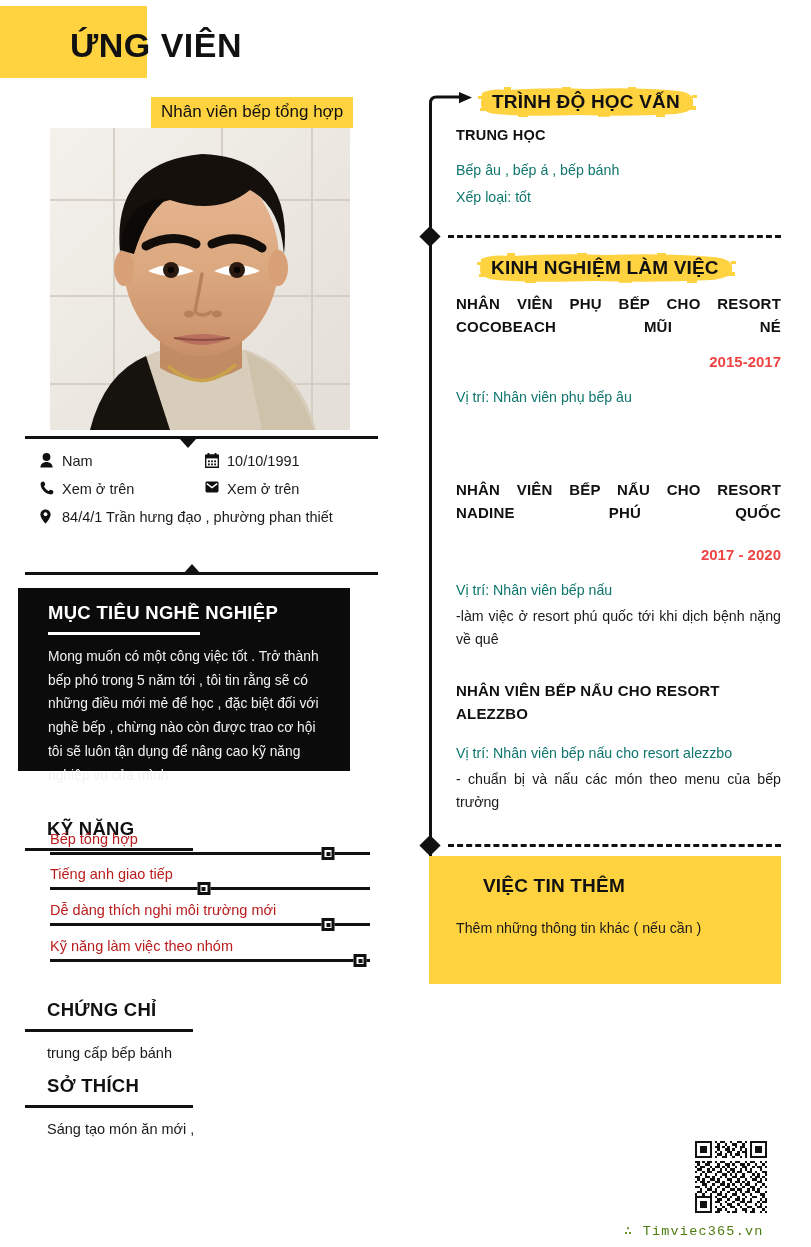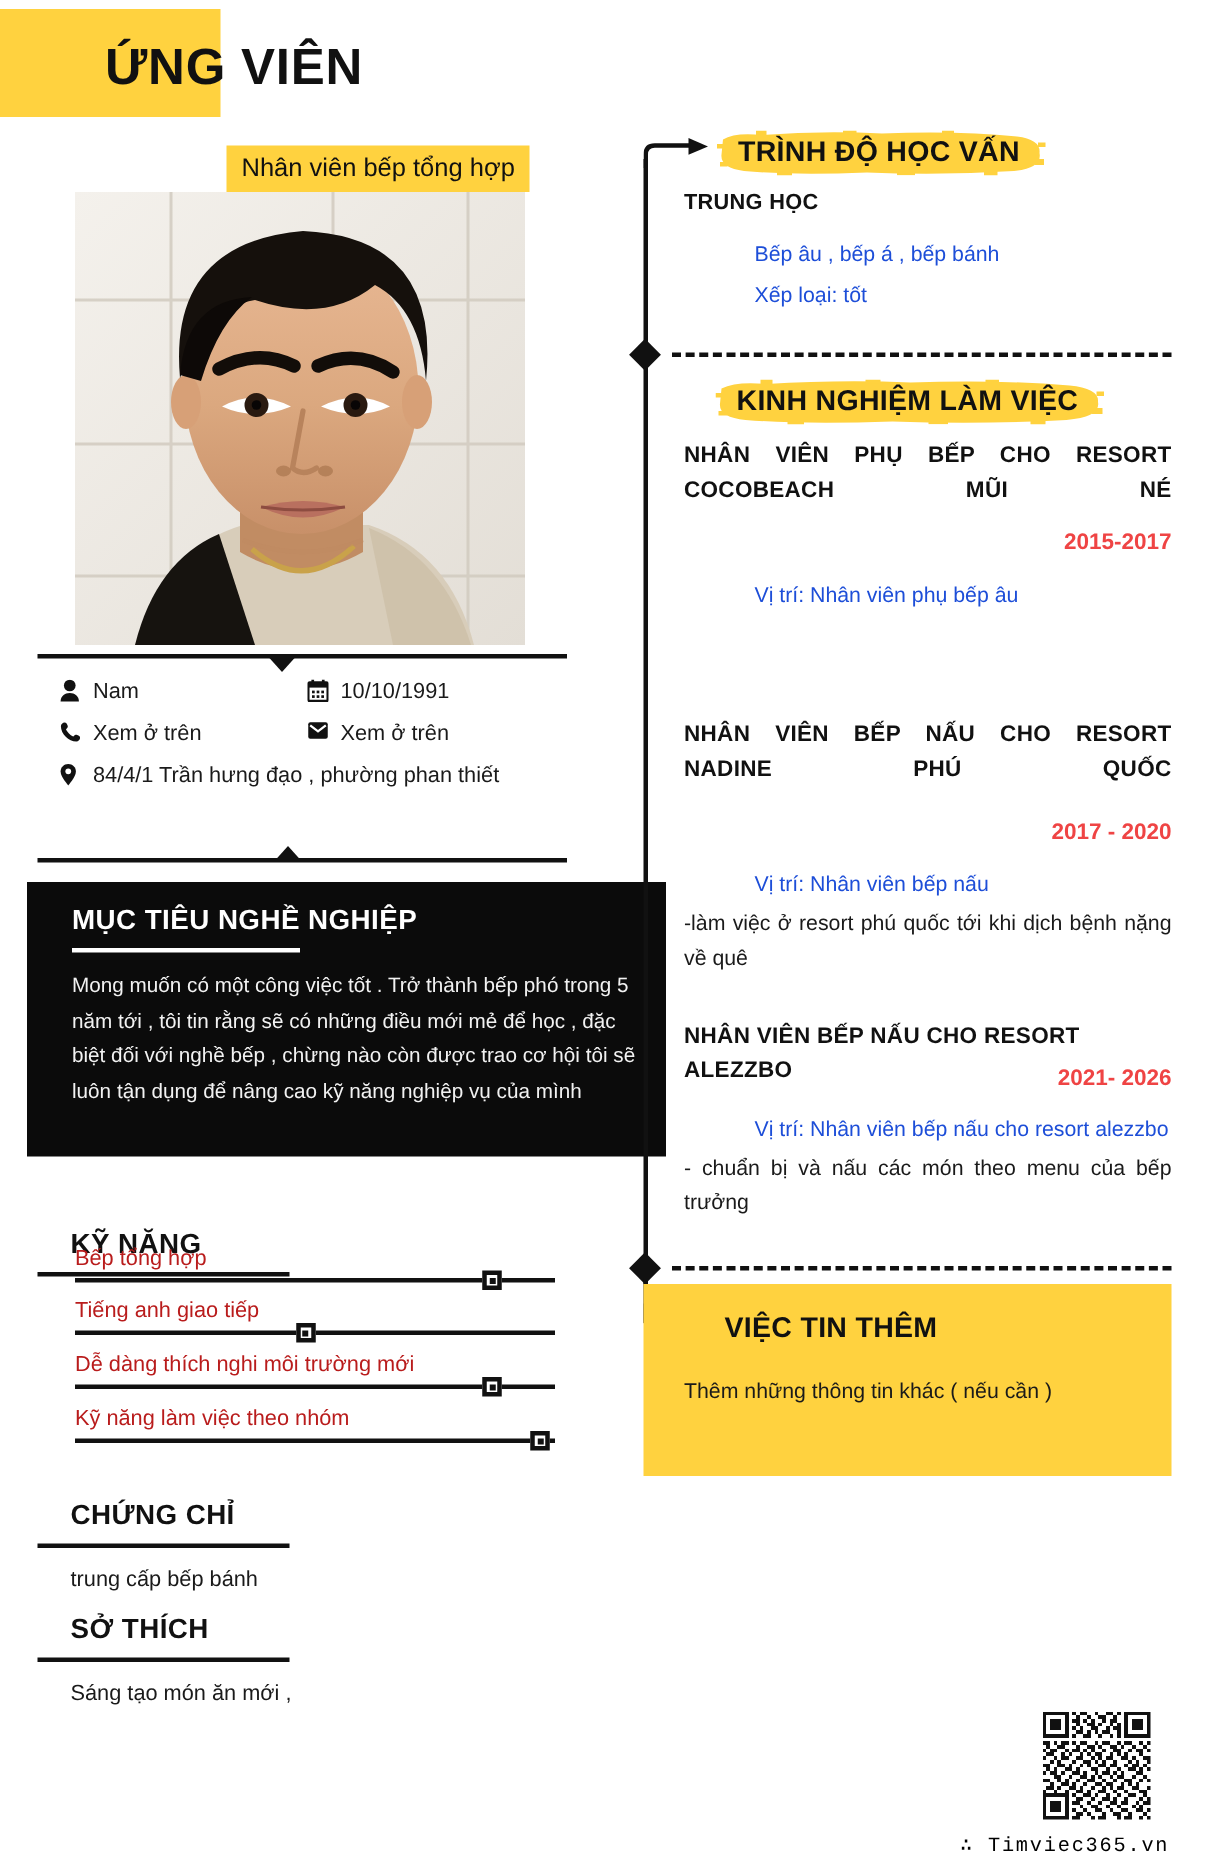--- a/index.html
+++ b/index.html
@@ -107,21 +107,21 @@
   .ctext {
     font-size: 14.5px;
     line-height: 1.32;
     color: #1a1a1a;
   }
 
   
   .objective {
     position: absolute;
     left: 18px; top: 588px;
-    width: 426px; height: 183px;
+    width: 332px; height: 183px;
     background: #0b0b0b;
     padding: 14px 18px 0 30px;
   }
   .objective-title {
     font-size: 18.5px;
     font-weight: bold;
     color: #ffffff;
     letter-spacing: 0.3px;
   }
   .objective-rule {
@@ -235,22 +235,21 @@
     position: absolute;
     font-size: 14.5px;
     font-weight: bold;
     color: #111;
     letter-spacing: 0.2px;
   }
   .r-text {
     position: absolute;
     font-size: 14.2px;
     line-height: 1.62;
-    color: #1d4ed8;
-    margin-left: 47px;
+    color: #0f766e;
   }
   .r-job {
     position: absolute;
     font-size: 15px;
     font-weight: bold;
     color: #111;
     line-height: 1.55;
     text-align: justify;
     text-align-last: justify;
     letter-spacing: 0.2px;
@@ -294,24 +293,24 @@
 
   
   .qr {
     position: absolute;
     left: 695px; top: 1141px;
     width: 72px; height: 72px;
   }
   .qr svg { display: block; }
   .brand {
     position: absolute;
-    left: 640px; top: 1222px;
+    left: 624px; top: 1222px;
     font-family: "Liberation Mono", monospace;
     font-size: 13.5px;
-    color: #000000;
+    color: #4d7c0f;
     letter-spacing: 1.2px;
     white-space: nowrap;
   }
 </style>
 </head>
 <body>
 
 <div id="page">
 
   <div class="header-band"></div>
@@ -569,21 +568,20 @@
   <div class="r-job" style="left:456px; top:292px; width:325px;">NHÂN VIÊN PHỤ BẾP CHO RESORT COCOBEACH MŨI NÉ</div>
   <div class="r-date" style="left:456px; top:353px; width:325px;">2015-2017</div>
   <div class="r-text" style="left:456px; top:386px;">Vị trí: Nhân viên phụ bếp âu</div>
 
   <div class="r-job" style="left:456px; top:478px; width:325px;">NHÂN VIÊN BẾP NẤU  CHO RESORT NADINE PHÚ QUỐC</div>
   <div class="r-date" style="left:456px; top:546px; width:325px;">2017 - 2020</div>
   <div class="r-text" style="left:456px; top:579px;">Vị trí: Nhân viên bếp nấu</div>
   <div class="r-just" style="left:456px; top:605px; width:325px;">-làm việc ở resort phú quốc  tới khi dịch bệnh nặng về quê</div>
 
   <div class="r-job nojust" style="left:456px; top:679px; width:325px;">NHÂN VIÊN BẾP NẤU  CHO RESORT ALEZZBO</div>
-  <div class="r-date" style="left:456px; top:710px; width:325px;">2021- 2026</div>
   <div class="r-text" style="left:456px; top:742px;">Vị trí: Nhân viên bếp nấu  cho resort alezzbo</div>
   <div class="r-just" style="left:456px; top:768px; width:325px;">- chuẩn bị và nấu các món theo menu của bếp trưởng</div>
 
   <div class="extra-box"></div>
   <div class="extra-title">VIỆC TIN THÊM</div>
   <div class="extra-text">Thêm những thông tin khác ( nếu cần )</div>
 
   <div class="qr">
     <svg width="72" height="72" viewBox="0 0 29 29" shape-rendering="crispEdges">
       <rect width="29" height="29" fill="#fff"></rect>

